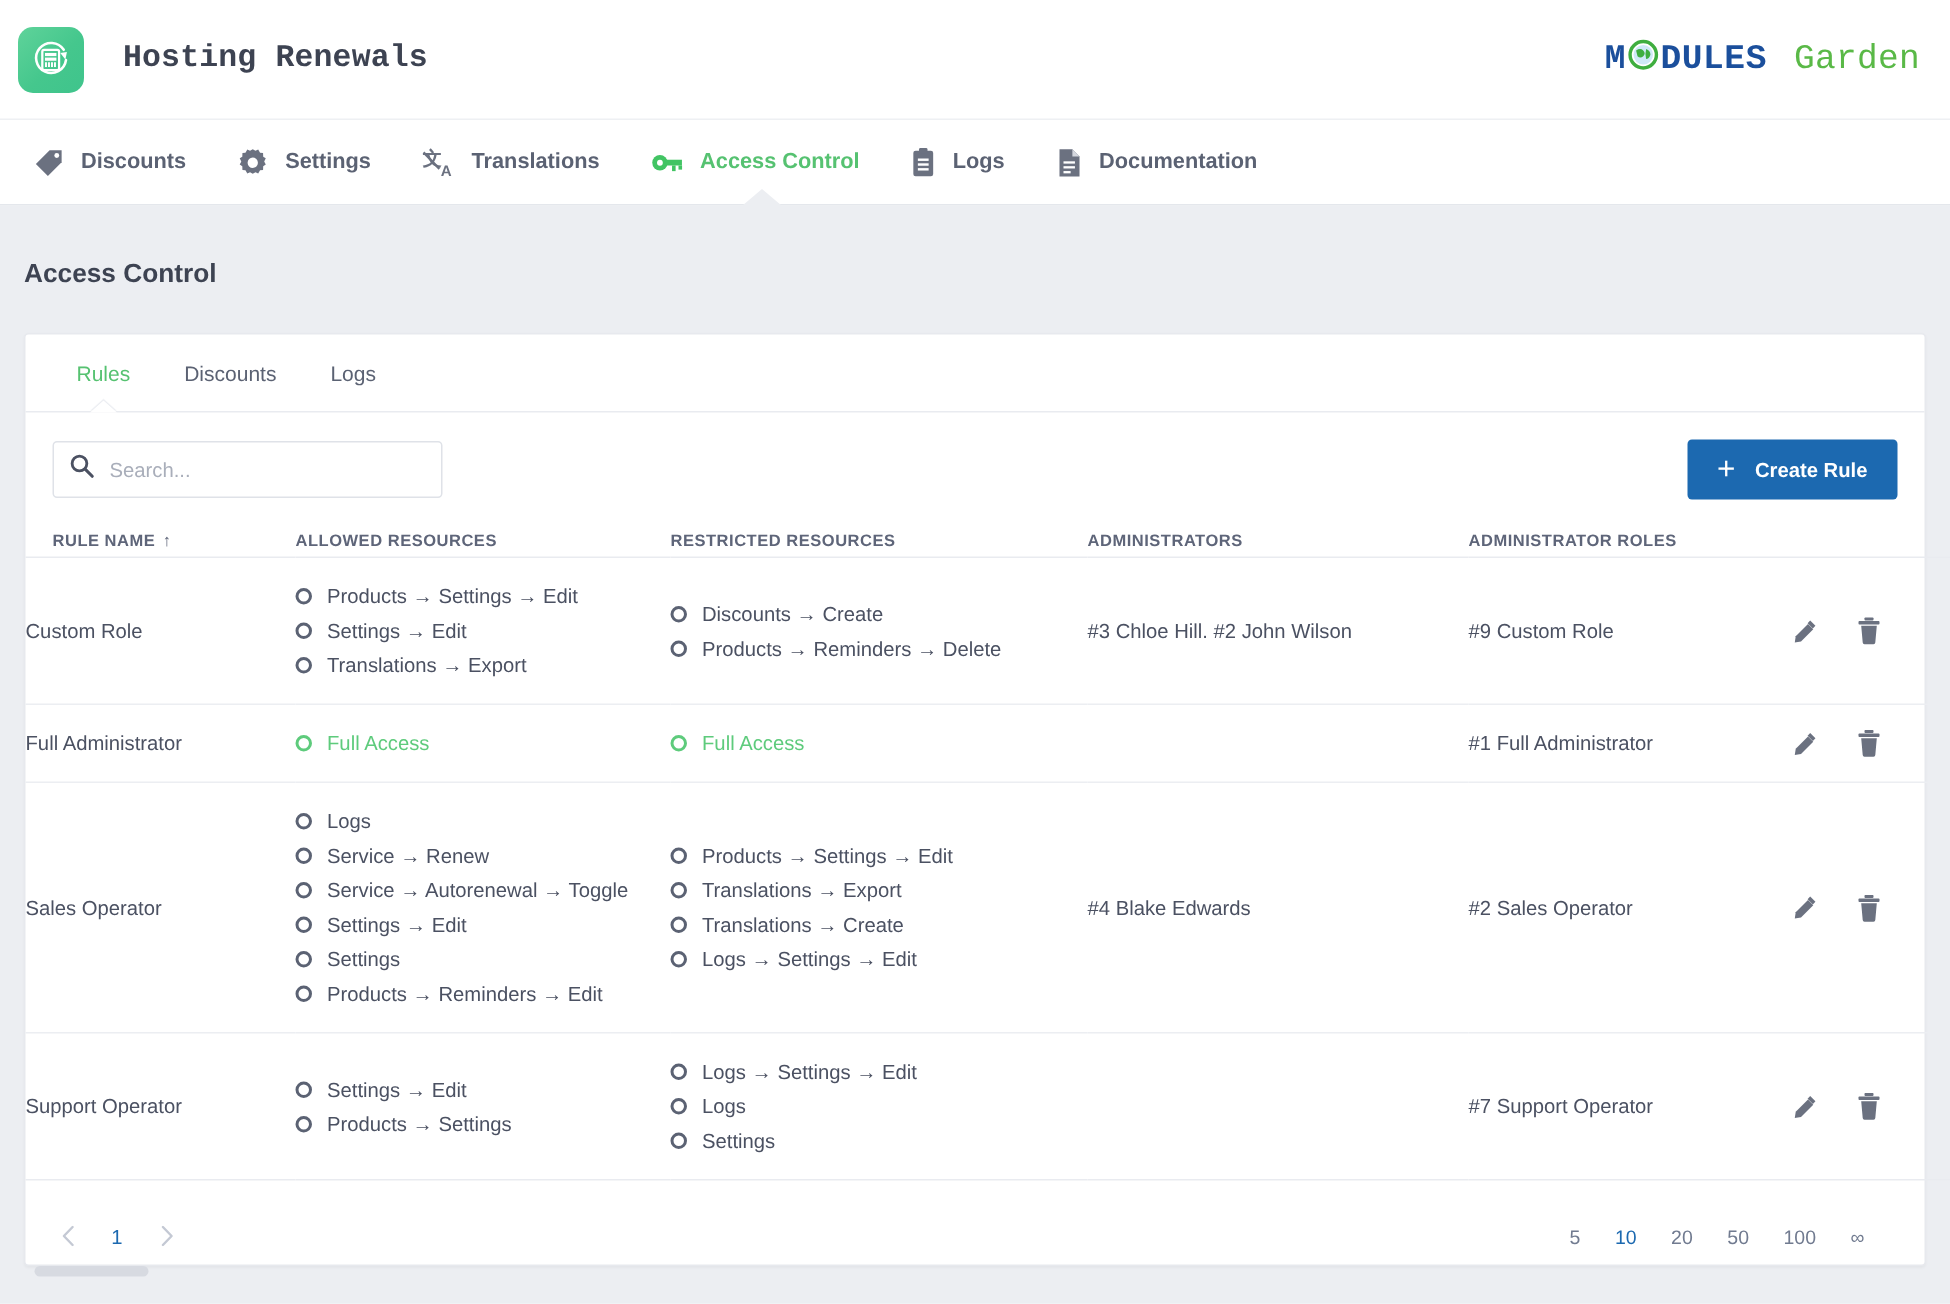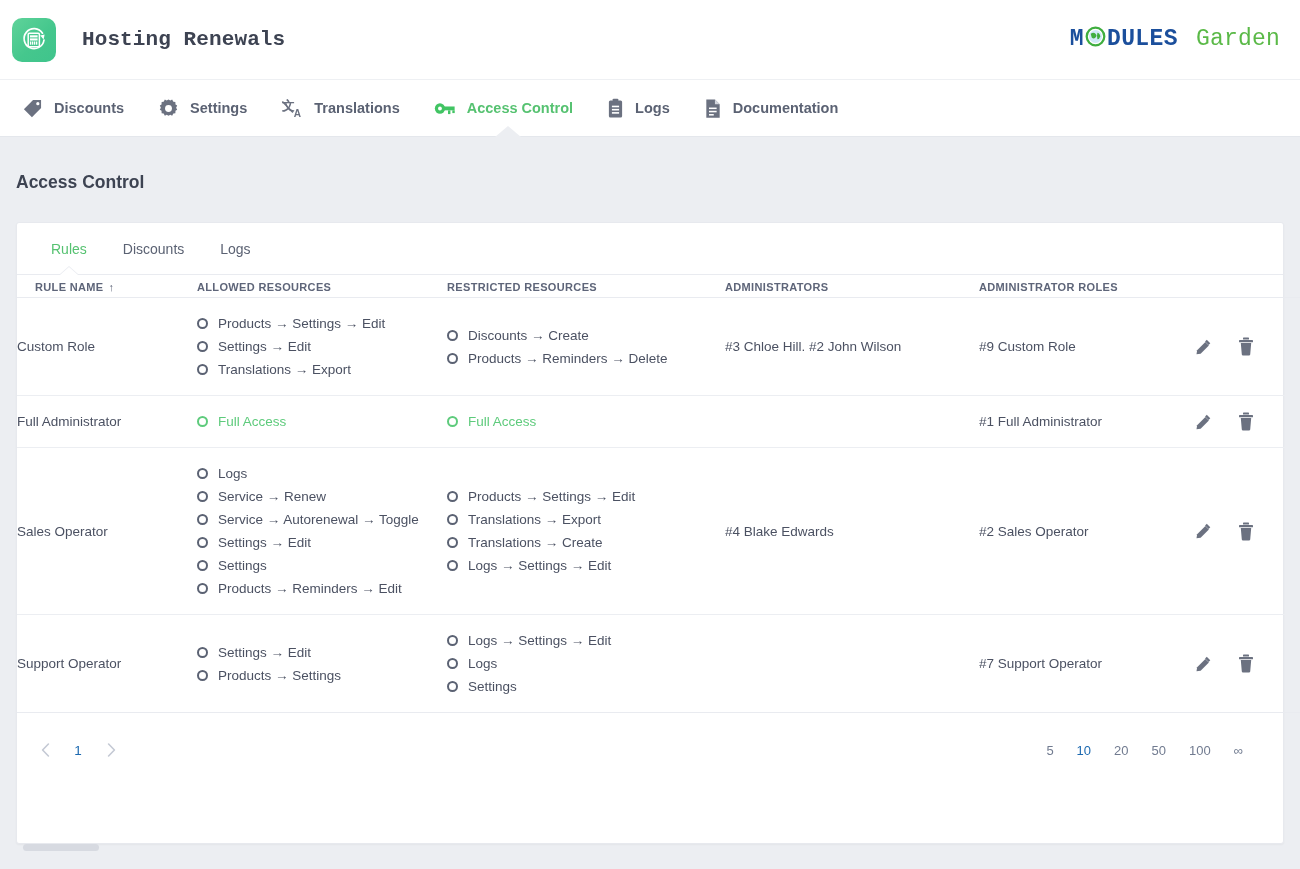--- a/index.html
+++ b/index.html
@@ -387,20 +387,35 @@
         <span class="tab-notch"></span>
       </div>
       <div class="tab">
         <span>Discounts</span>
       </div>
       <div class="tab">
         <span>Logs</span>
       </div>
     </div>
 
+    <div class="toolbar">
+      <div class="search-box">
+        <span>
+          <svg width="17" height="17" viewBox="0 0 18 18" aria-hidden="true">
+            <circle cx="7.4" cy="7.4" r="5.2" fill="none" stroke="#4b5162" stroke-width="2"></circle>
+            <path d="M11.4 11.4 L16.4 16.4" stroke="#4b5162" stroke-width="2.2" stroke-linecap="round"></path>
+          </svg>
+        </span>
+        <input type="text" value="" placeholder="Search..." style="">
+      </div>
+      <button class="btn-create">
+        <span class="plus">+</span>
+        <span>Create Rule</span>
+      </button>
+    </div>
 
     <table class="rules">
       <thead>
         <tr>
           <th class="col-name">
             <span>RULE NAME</span><span class="sort-arrow">↑</span>
           </th>
           <th class="col-allow">ALLOWED RESOURCES</th>
           <th class="col-restr">RESTRICTED RESOURCES</th>
           <th class="col-admins">ADMINISTRATORS</th>

